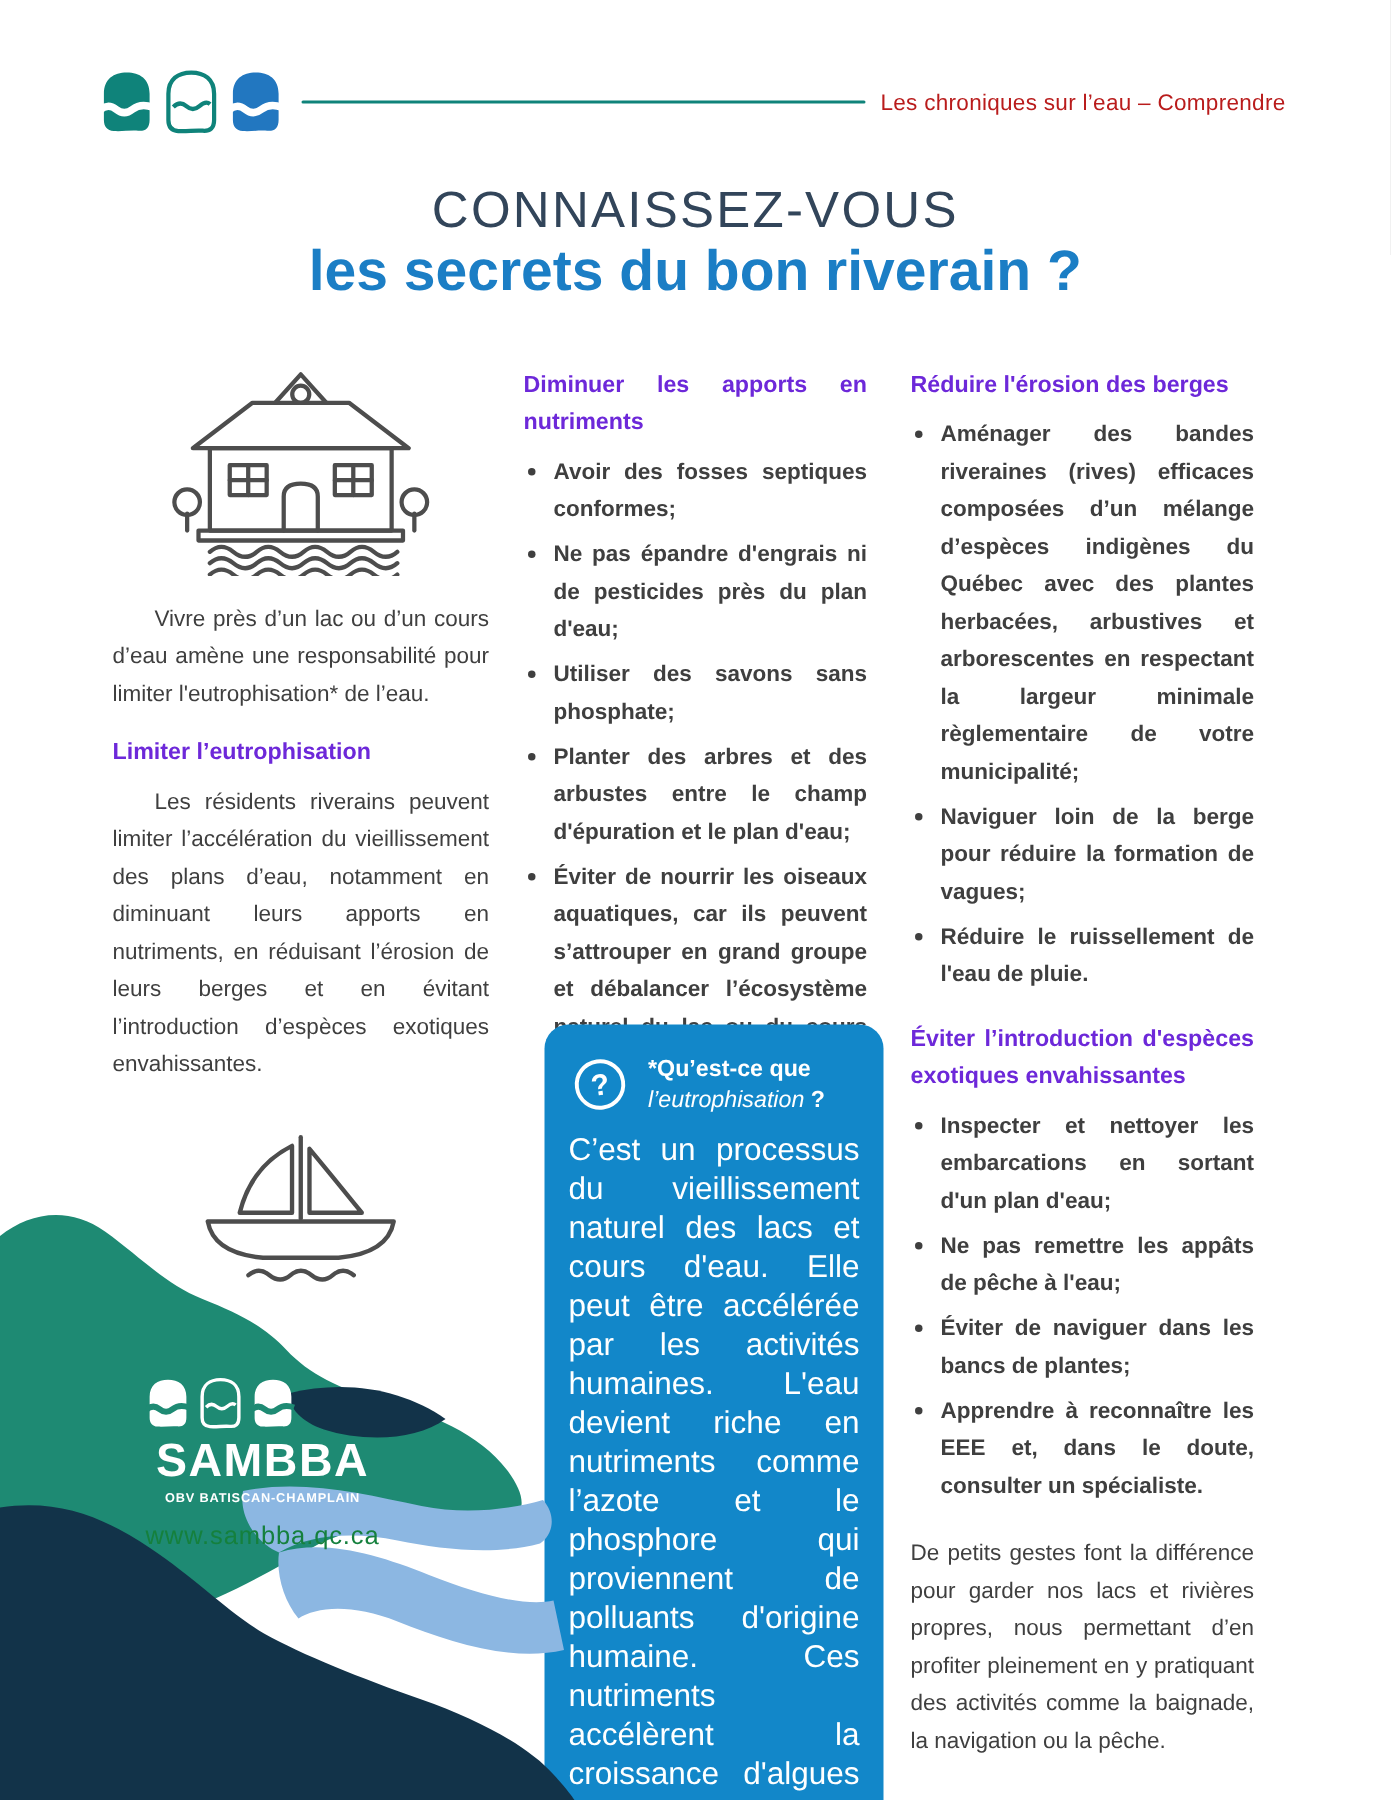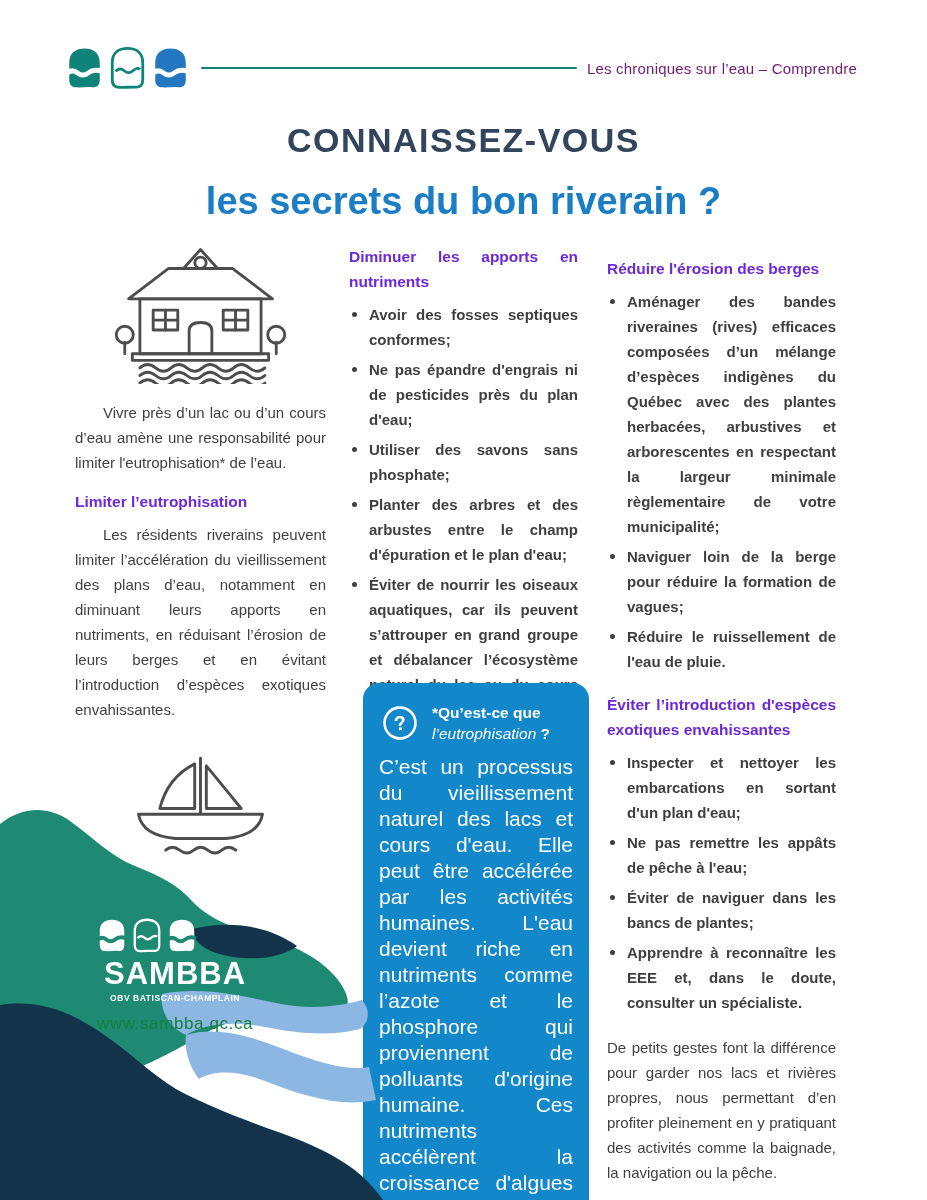--- a/index.html
+++ b/index.html
@@ -6,30 +6,30 @@
   .page{
     position:relative; width:927px; height:1200px; margin:0 auto;
     background:#ffffff; overflow:hidden;
     font-family:"Liberation Sans","DejaVu Sans",sans-serif;
     color:#3f3f3f;
   }
   
   .header{position:absolute; top:46px; left:66px; right:70px; display:flex; align-items:center;}
   .brandmarks{display:flex; gap:6px; align-items:flex-start; flex:none;}
   .header-rule{flex:1; height:2px; background:#0f837a; margin:0 10px 0 12px; border-radius:1px;}
-  .header-label{flex:none; color:#701a75; font-size:15px; letter-spacing:.2px; white-space:nowrap;}
+  .header-label{flex:none; color:#b91c1c; font-size:15px; letter-spacing:.2px; white-space:nowrap;}
   
   .titleblock{position:absolute; top:122px; left:0; width:100%; text-align:center;}
-  .kicker{font-size:34px; font-weight:700; letter-spacing:1.5px; color:#32455a; line-height:1.1;}
-  .main-title{font-size:38px; font-weight:700; color:#1b7ec5; line-height:1.15; margin-top:21px;}
+  .kicker{font-size:34px; font-weight:400; letter-spacing:1.5px; color:#32455a; line-height:1.1;}
+  .main-title{font-size:38px; font-weight:700; color:#1b7ec5; line-height:1.15; margin-top:1px;}
   
   .col{position:absolute; font-size:15px; line-height:25px;}
   .col1{left:75px; top:238px; width:251px;}
   .col2{left:349px; top:244px; width:229px;}
-  .col3{left:607px; top:256px; width:229px;}
+  .col3{left:607px; top:244px; width:229px;}
   .para{text-align:justify; text-indent:28px; margin:0 0 14px 0; hyphens:auto;}
   .para.noindent{text-indent:0;}
   .teal-h{color:#6d28d9; font-weight:700; font-size:15.5px; line-height:25px; margin:14px 0 8px 0; text-align:justify;}
   .teal-h.first{margin-top:0;}
   ul.blist{margin:0; padding:0; list-style:none;font-weight:bold;}
   ul.blist li{display:flex; gap:12px; margin:0 0 5px 0;}
   ul.blist .dot{flex:none; width:5px; height:5px; border-radius:50%; background:#3f3f3f; margin:10px 0 0 3px;}
   ul.blist .btext{flex:1; text-align:justify; hyphens:auto;}
   
   .house-icon{display:block; margin:4px auto 16px auto;}

